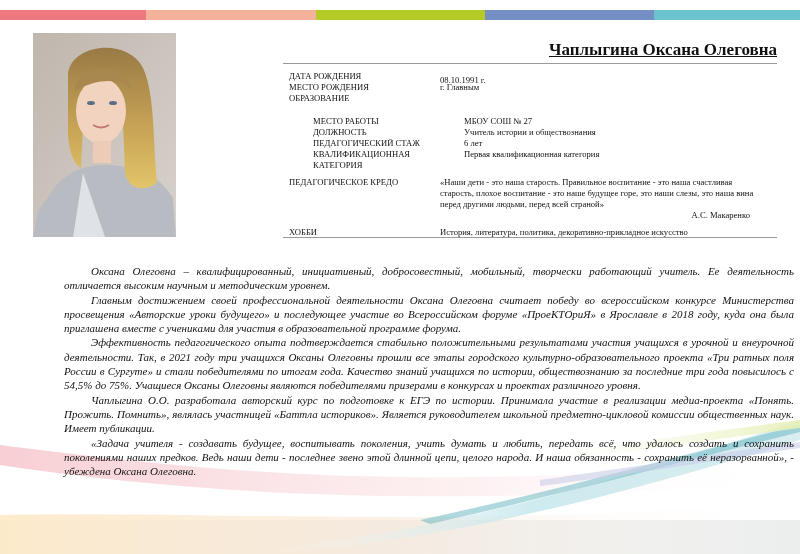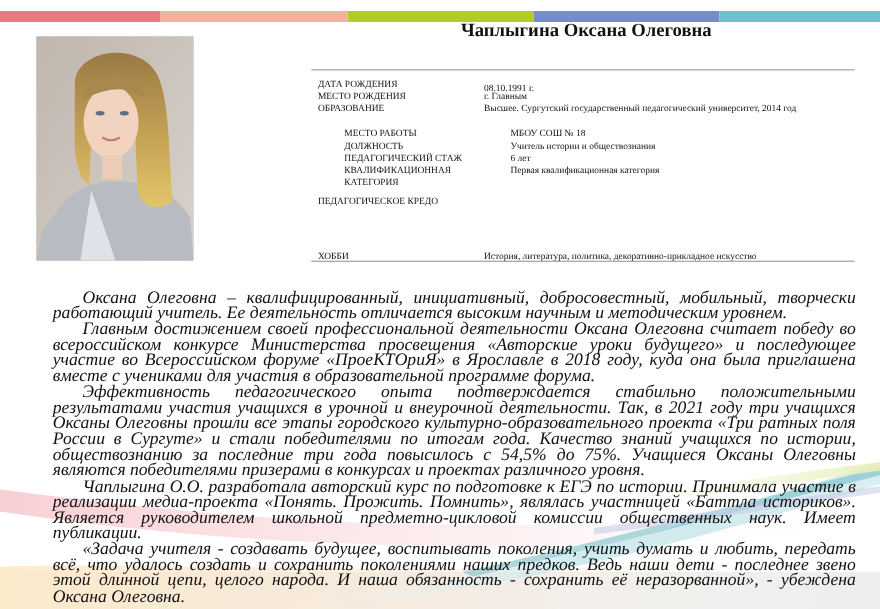--- a/index.html
+++ b/index.html
@@ -11,31 +11,31 @@
   .topbar span { display: block; height: 100%; }
 
   
   .bottom-bg { position: absolute; left: 0; top: 520px; width: 800px; height: 34px; background: #eceeed; }
   .swoosh { position: absolute; left: 0; top: 400px; width: 800px; height: 154px; pointer-events: none; }
 
   
   .photo { position: absolute; left: 33px; top: 33px; width: 143px; height: 204px; overflow: hidden; background: #c9c2bc; }
 
   
-  .name { position: absolute; left: 289px; top: 18px; width: 488px; text-align: center; font-weight: bold; font-size: 17px; }
+  .name { position: absolute; left: 289px; top: 40px; width: 488px; text-align: right; font-weight: bold; font-size: 17px; text-decoration: underline; }
   .rule { position: absolute; left: 283px; width: 494px; height: 1px; background: #9a9a9a; }
 
   .info { position: absolute; left: 289px; font-size: 8.6px; font-weight: normal; line-height: 11px; }
   .info .lbl { position: absolute; left: 0; width: 150px; white-space: nowrap; }
   .info .val { position: absolute; left: 151px; width: 335px; }
 
   .author { display: block; text-align: right; padding-right: 8px; }
 
   
-  .bio { position: absolute; left: 48px; top: 264px; width: 730px; font-style: italic; font-size: 16px; line-height: 14.3px; text-align: justify; }
+  .bio { position: absolute; left: 64px; top: 264px; width: 730px; font-style: italic; font-size: 11px; line-height: 14.3px; text-align: justify; }
   .bio p { text-indent: 27px; }
 </style>
 </head>
 <body>
 
 <div class="topbar">
   <span style="width:146px;background:#ee7880"></span>
   <span style="width:170px;background:#f4b29a"></span>
   <span style="width:169px;background:#b3ca27"></span>
   <span style="width:169px;background:#758ec4"></span>
@@ -102,37 +102,40 @@
 
 <div class="name">Чаплыгина Оксана Олеговна</div>
 <div class="rule" style="top:63px"></div>
 
 <div class="info" style="top:71px;width:490px;height:36px;">
   <div class="lbl" style="top:0">ДАТА РОЖДЕНИЯ</div>
   <div class="val" style="top:4px">08.10.1991 г.</div>
   <div class="lbl" style="top:11px">МЕСТО РОЖДЕНИЯ</div>
   <div class="val" style="top:11px">г. Главным</div>
   <div class="lbl" style="top:22px">ОБРАЗОВАНИЕ</div>
-  <div class="val" style="top:22px">Высшее. Сургутский государственный педагогический университет, 2014 год</div>
 </div>
 
 <div class="info" style="top:116px;width:490px;height:56px;margin-left:24px;">
   <div class="lbl" style="top:0">МЕСТО РАБОТЫ</div>
-  <div class="val" style="top:0">МБОУ СОШ № 18</div>
+  <div class="val" style="top:0">МБОУ СОШ № 27</div>
   <div class="lbl" style="top:11px">ДОЛЖНОСТЬ</div>
   <div class="val" style="top:11px">Учитель истории и обществознания</div>
   <div class="lbl" style="top:22px">ПЕДАГОГИЧЕСКИЙ  СТАЖ</div>
   <div class="val" style="top:22px">6 лет</div>
   <div class="lbl" style="top:33px">КВАЛИФИКАЦИОННАЯ</div>
   <div class="lbl" style="top:44px">КАТЕГОРИЯ</div>
   <div class="val" style="top:33px">Первая квалификационная категория</div>
 </div>
 
 <div class="info" style="top:177px;width:490px;height:48px;">
   <div class="lbl" style="top:0">ПЕДАГОГИЧЕСКОЕ КРЕДО</div>
+  <div class="val" style="top:0;width:318px;">
+    <span>«Наши дети - это наша старость. Правильное воспитание - это наша счастливая старость, плохое воспитание - это наше будущее горе, это наши слезы, это наша вина перед другими людьми, перед всей страной»</span>
+    <span class="author">А.С. Макаренко</span>
+  </div>
 </div>
 
 <div class="info" style="top:227px;width:490px;height:11px;">
   <div class="lbl" style="top:0">ХОББИ</div>
   <div class="val" style="top:0">История, литература, политика, декоративно-прикладное искусство</div>
 </div>
 <div class="rule" style="top:237px"></div>
 
 <div class="bio">
   <p>Оксана Олеговна – квалифицированный, инициативный, добросовестный, мобильный, творчески работающий учитель. Ее деятельность отличается высоким научным и методическим уровнем.</p>

